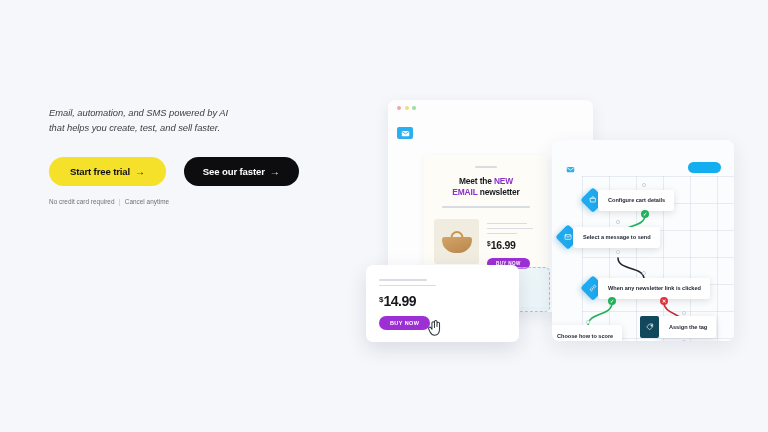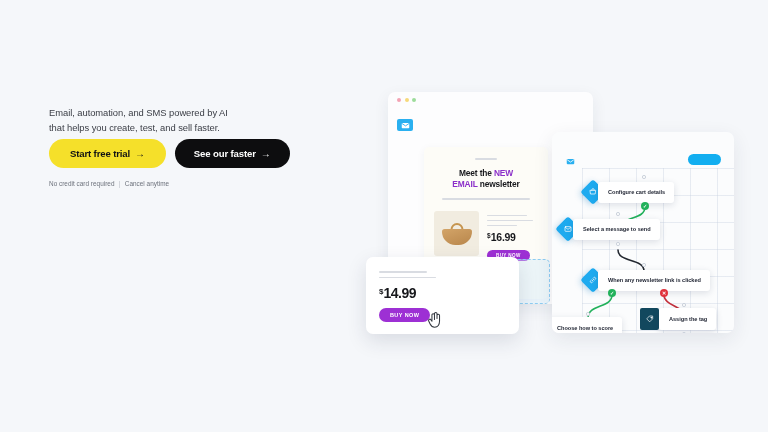--- a/index.html
+++ b/index.html
@@ -37,23 +37,23 @@
   }
   .headline .hl { display: block; white-space: nowrap; }
 
   .subcopy {
     margin-top: 16px;
     font-size: 9.4px;
     line-height: 1.55;
     color: #3a3d45;
     letter-spacing: -0.05px;
   }
-  .subcopy .sl { display: block; }
-
-  .cta-row { margin-top: 4px; display: flex; gap: 9px; align-items: center; }
+  .subcopy .sl { display: block; font-style: italic; }
+
+  .cta-row { margin-top: 22px; display: flex; gap: 18px; align-items: center; }
   .btn {
     border: none;
     border-radius: 22px;
     font-size: 9.6px;
     font-weight: bold;
     letter-spacing: -0.15px;
     cursor: pointer;
     display: inline-flex;
     align-items: center;
     justify-content: center;
@@ -67,21 +67,21 @@
 
   .fineprint {
     margin-top: 12px;
     font-size: 6.4px;
     color: #6d727c;
     letter-spacing: 0.02px;
   }
   .fineprint .sep { color: #b9bdc5; margin: 0 2.5px; }
 
   
-  .illus { position: absolute; left: 380px; top: 88px; width: 360px; height: 270px; }
+  .illus { position: absolute; left: 380px; top: 96px; width: 360px; height: 270px; }
 
   
   .win-back {
     position: absolute; left: 8px; top: 4px;
     width: 205px; height: 212px;
     background: #fdfdfe;
     border-radius: 7px;
     box-shadow: 0 5px 16px rgba(30,40,70,0.075);
   }
   .win-bar { position: absolute; left: 0; top: 0; width: 100%; height: 15px; }

